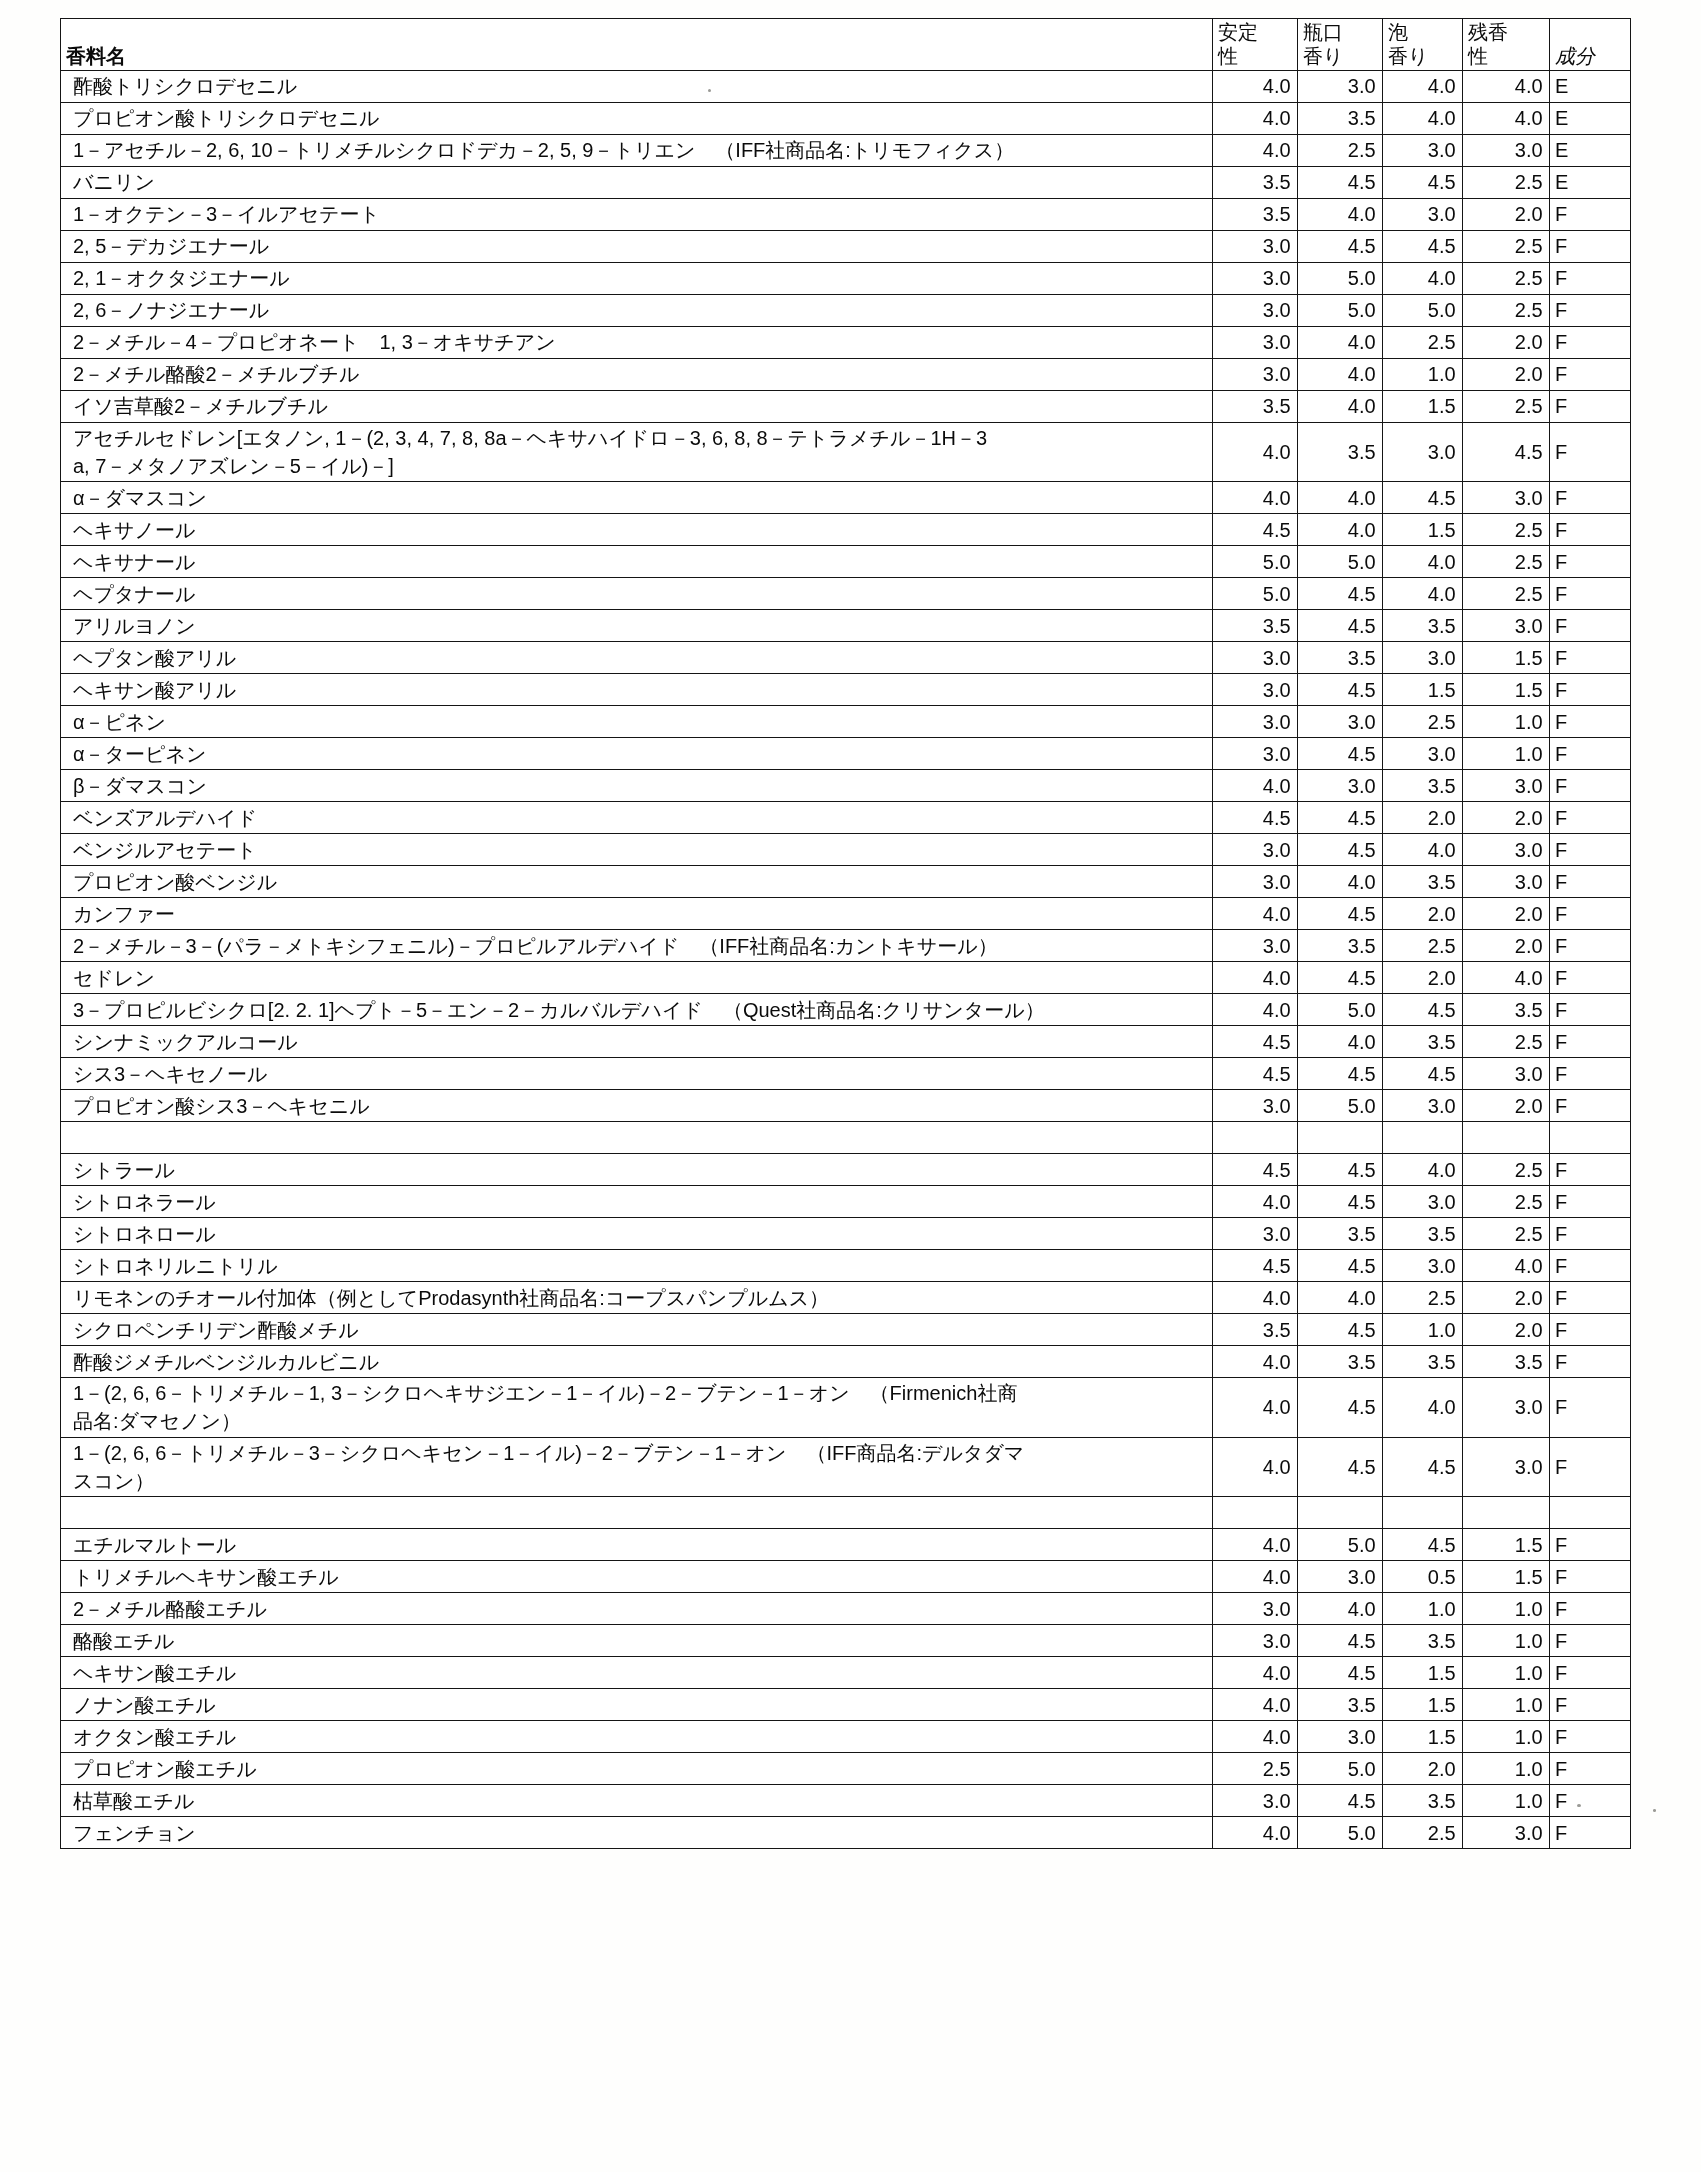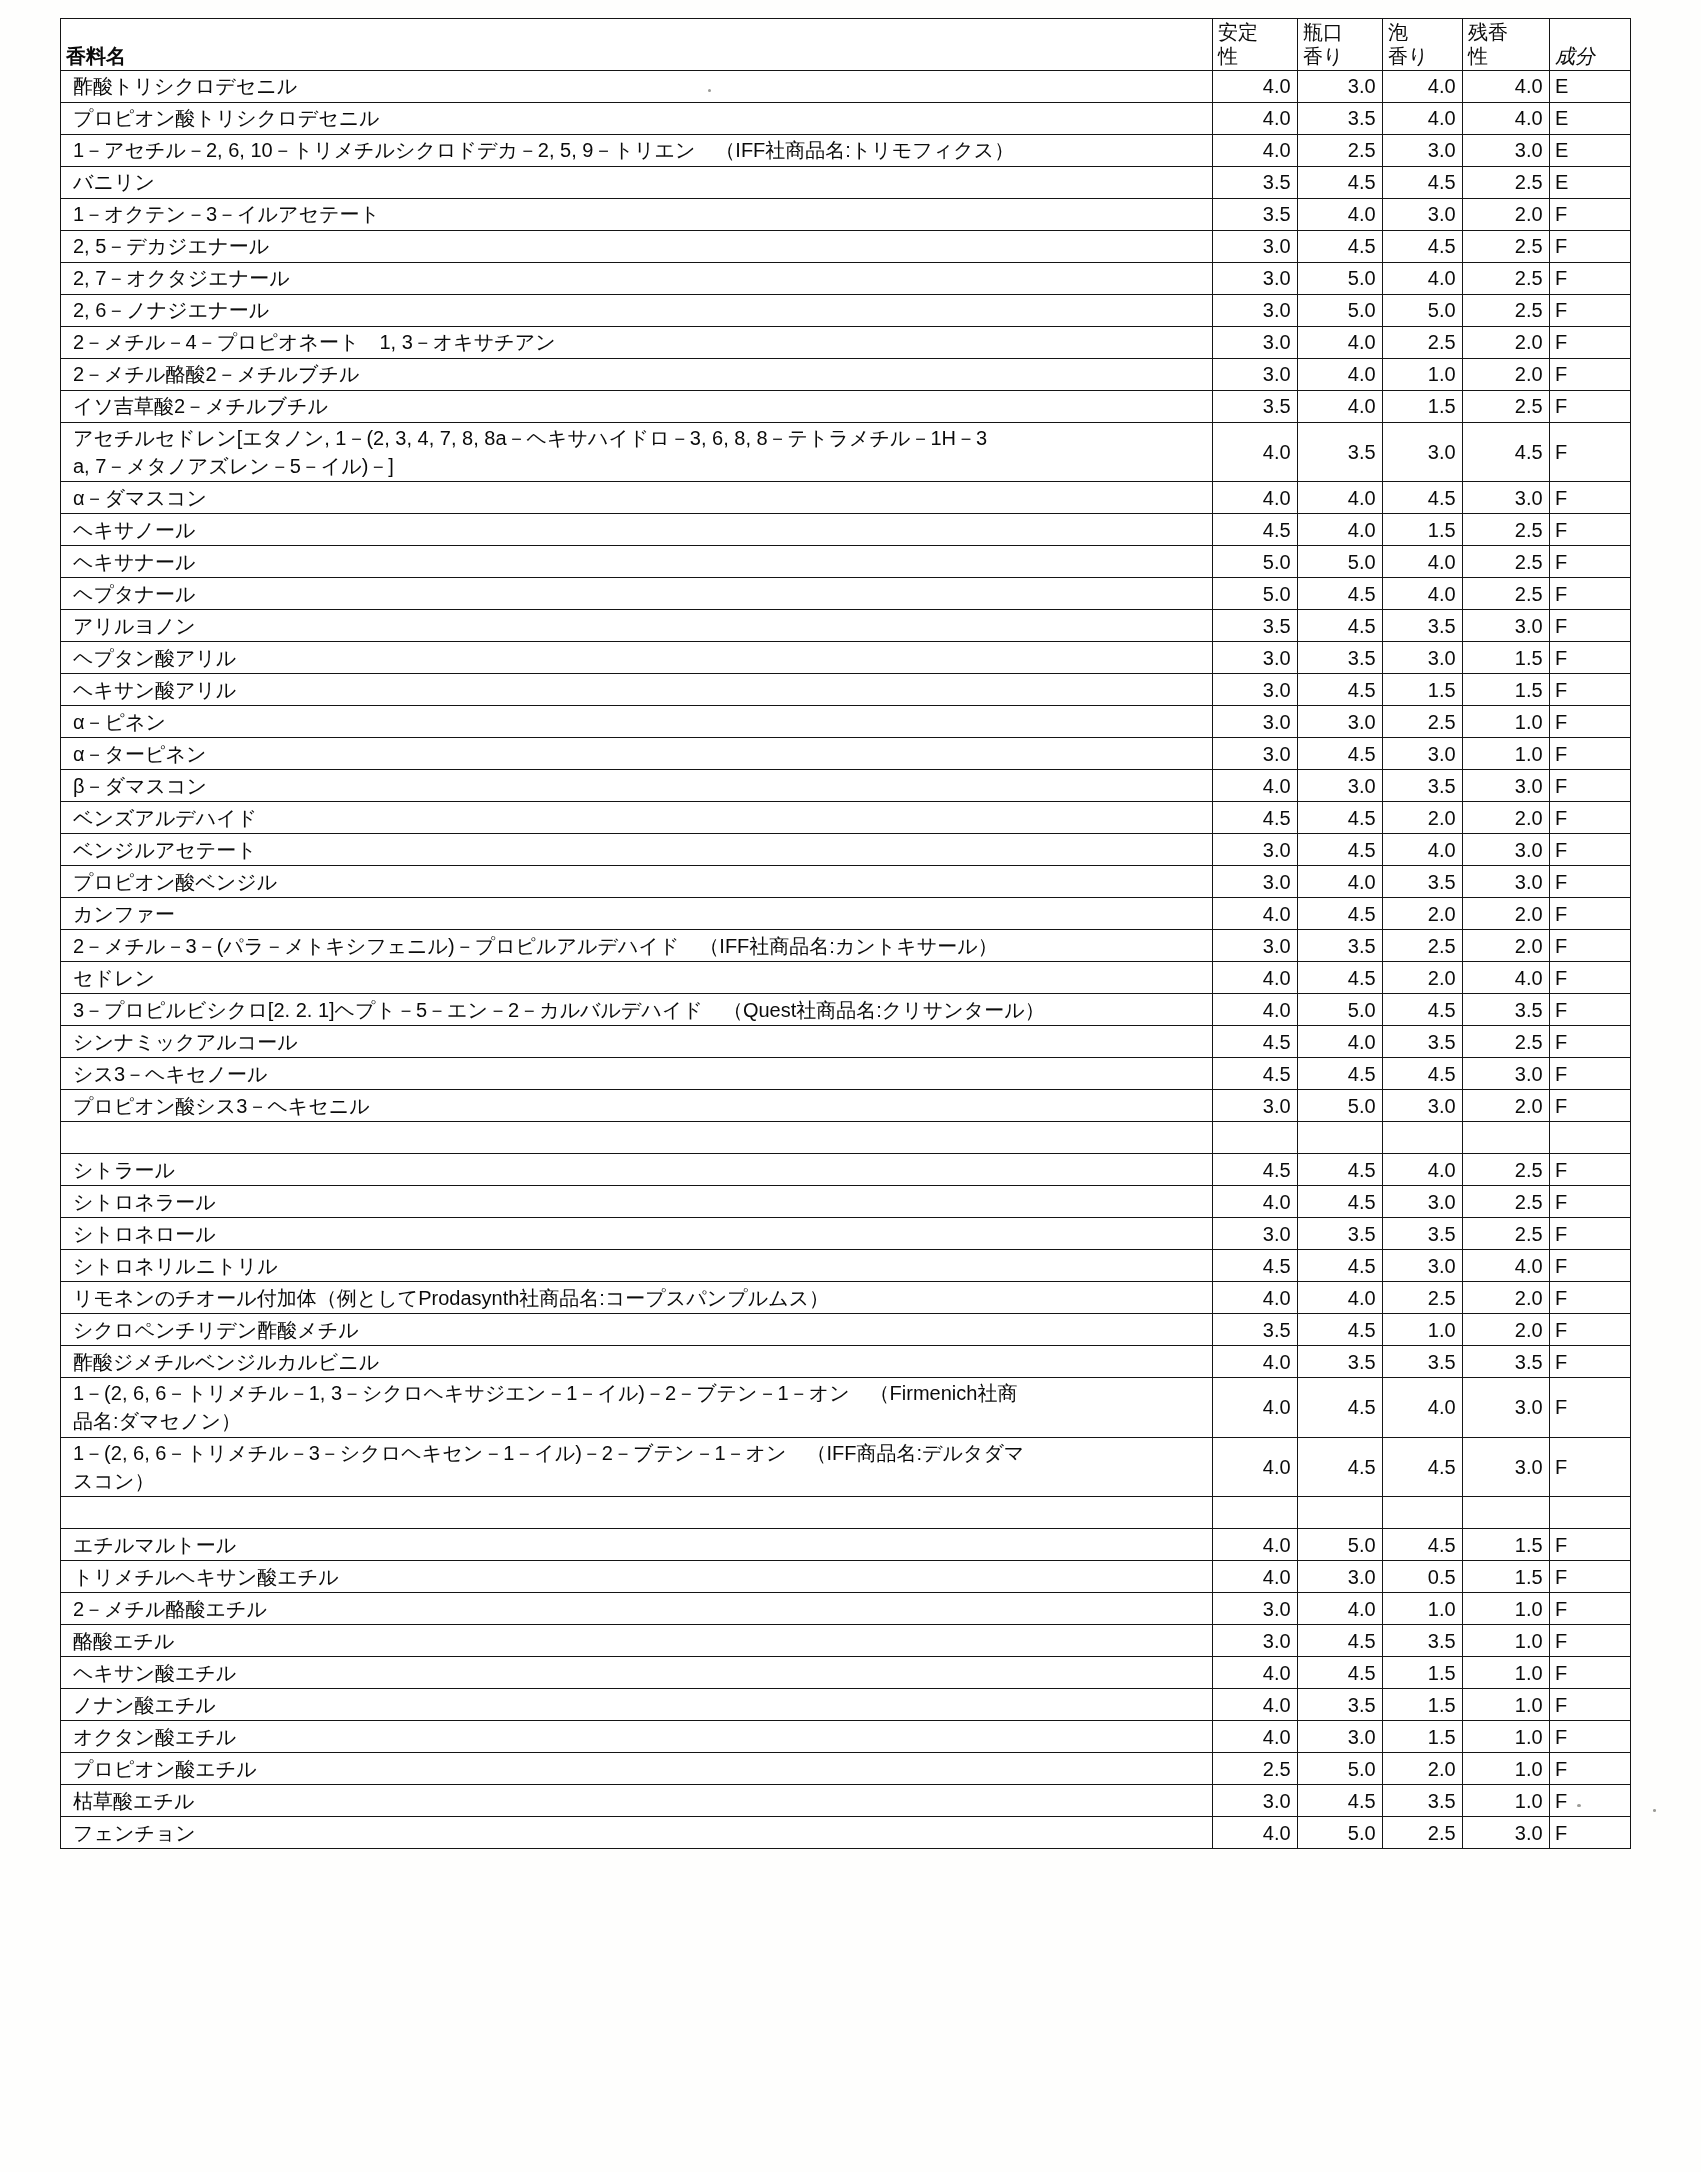--- a/index.html
+++ b/index.html
@@ -124,21 +124,21 @@
   </tr>
         <tr class="data-row">
     <td class="name-cell">2, 5－デカジエナール</td>
     <td class="num-cell">3.0</td>
     <td class="num-cell">4.5</td>
     <td class="num-cell">4.5</td>
     <td class="num-cell">2.5</td>
     <td class="comp-cell">F</td>
   </tr>
         <tr class="data-row">
-    <td class="name-cell">2, 7－オクタジエナール</td>
+    <td class="name-cell">2, 1－オクタジエナール</td>
     <td class="num-cell">3.0</td>
     <td class="num-cell">5.0</td>
     <td class="num-cell">4.0</td>
     <td class="num-cell">2.5</td>
     <td class="comp-cell">F</td>
   </tr>
         <tr class="data-row">
     <td class="name-cell">2, 6－ノナジエナール</td>
     <td class="num-cell">3.0</td>
     <td class="num-cell">5.0</td>

